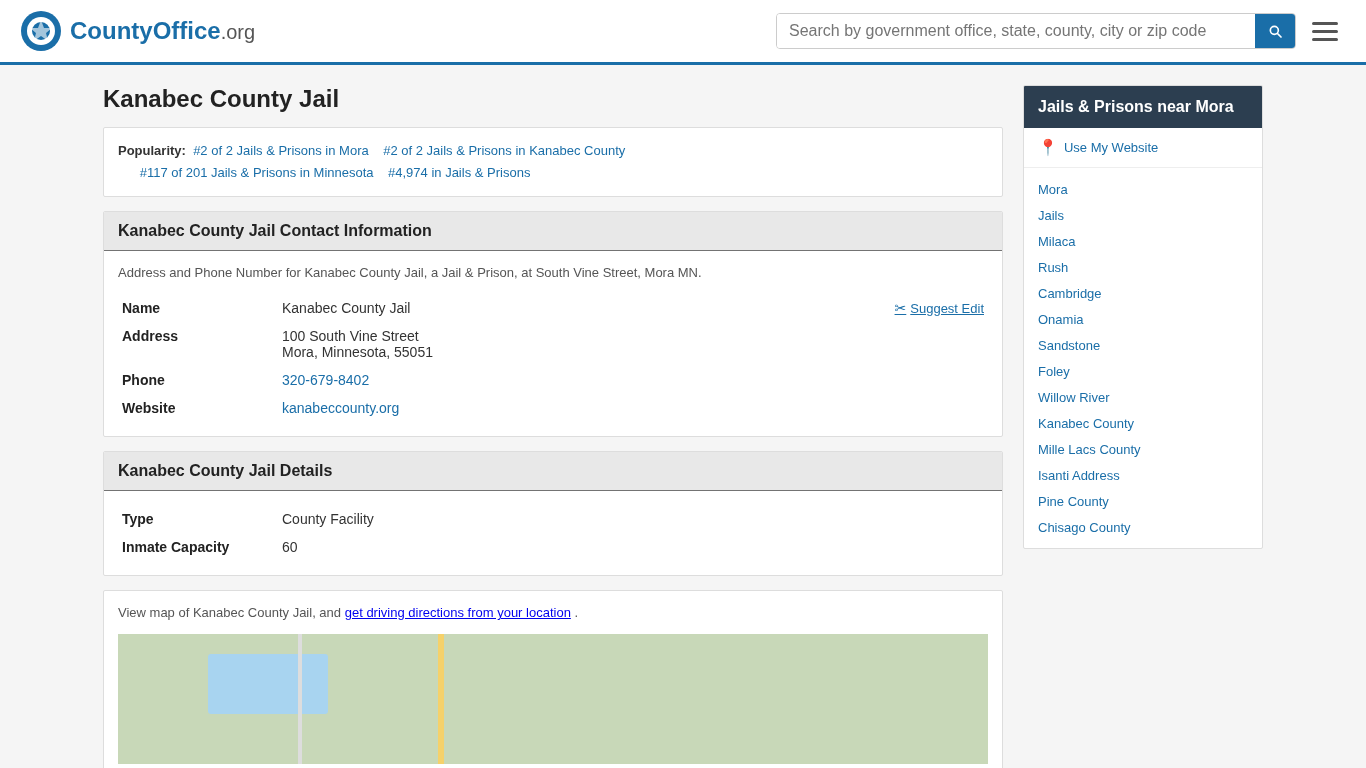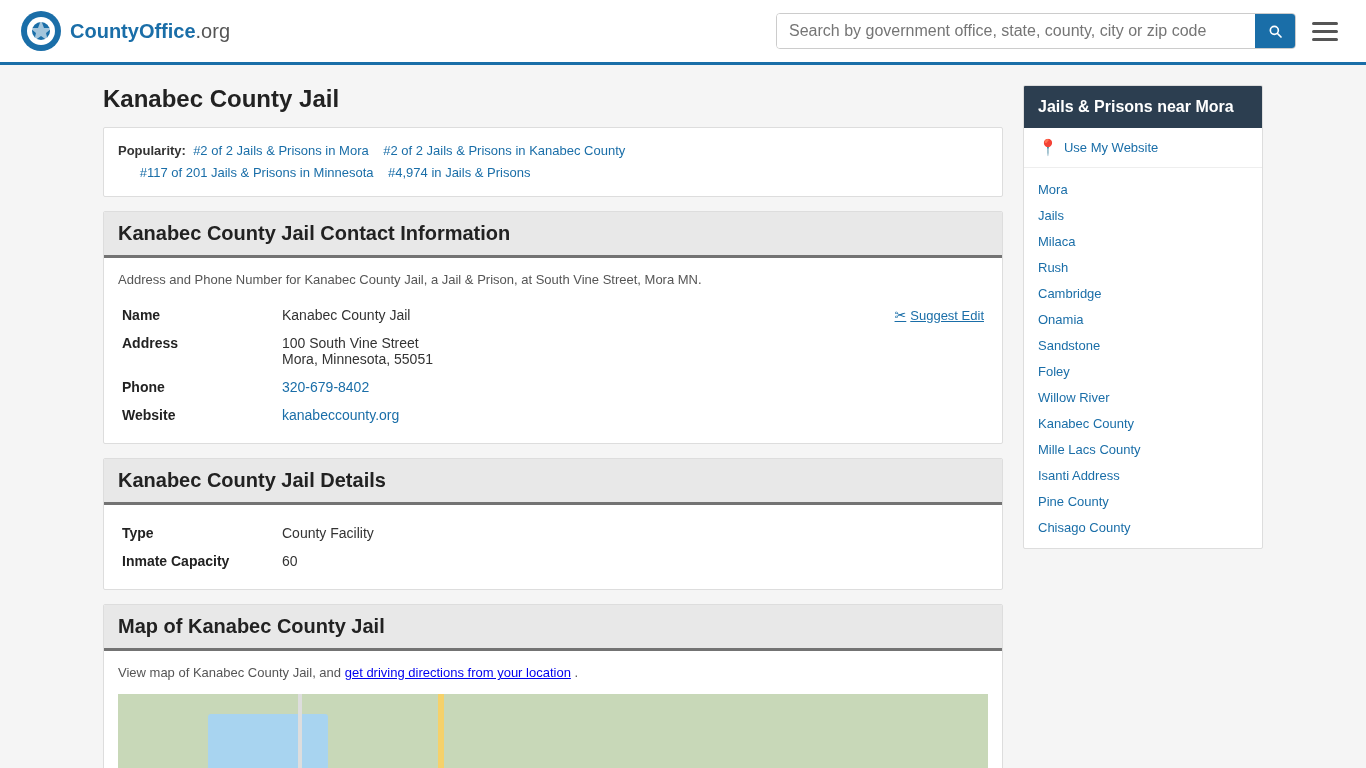--- a/index.html
+++ b/index.html
@@ -124,24 +124,24 @@
     .section-block {
       background: #fff;
       border: 1px solid #ddd;
       border-radius: 2px;
       margin-bottom: 14px;
       overflow: hidden;
     }
     .section-header {
       background: #e8e8e8;
       padding: 10px 14px;
-      font-size: 20px;
+      font-size: 16px;
       font-weight: bold;
       color: #222;
-      border-bottom: 3px solid #737373;
+      border-bottom: 1px solid #737373;
     }
     .section-body {
       padding: 14px;
     }
     .section-desc {
       font-size: 13px;
       color: #555;
       margin-bottom: 14px;
     }
 
@@ -243,21 +243,21 @@
 <div id="header">
   <div id="logo-area">
 
     <svg id="logo-icon" viewBox="0 0 42 42" xmlns="http://www.w3.org/2000/svg">
       <circle cx="21" cy="21" r="20" fill="#1a6ea8"></circle>
       <circle cx="21" cy="21" r="14" fill="white"></circle>
       <circle cx="21" cy="21" r="9" fill="#1a6ea8"></circle>
       <polygon points="21,10 24,18 32,18 26,23 28,31 21,26 14,31 16,23 10,18 18,18" fill="white" opacity="0.6"></polygon>
     </svg>
     <div>
-      <span style="font-size:20px;font-weight:bold;color:#1a6ea8;">CountyOffice</span><span style="font-size:20px;color:#555;">.org</span>
+      <span style="font-size:24px;font-weight:bold;color:#1a6ea8;">CountyOffice</span><span style="font-size:20px;color:#555;">.org</span>
     </div>
   </div>
   <div id="search-area">
     <div id="search-input-wrap">
       <input type="text" placeholder="Search by government office, state, county, city or zip code" style="">
       <button id="search-btn">
         <svg viewBox="0 0 24 24">
             <path d="M21 21l-4.35-4.35M17 11A6 6 0 1 1 5 11a6 6 0 0 1 12 0z" stroke="white" stroke-width="2.5" fill="none" stroke-linecap="round"></path>
           </svg>
       </button>
@@ -341,21 +341,20 @@
           <tr>
             <td>Inmate Capacity</td>
             <td>60</td>
           </tr>
         </tbody>
           </table>
       </div>
     </div>
 
     <div class="section-block">
-      <div class="section-header">Map of Kanabec County Jail</div>
       <div class="section-body">
         <p class="section-desc">
           <span>View map of Kanabec County Jail, and</span>
           <a href="#">get driving directions from your location</a>
           <span>.</span>
         </p>
 
         <div id="map-placeholder" style="position:relative; width:100%; height:130px; background:#c8d8b8; overflow:hidden;">
 
           <div class="map-blue-area" style="left:90px;top:20px;width:120px;height:60px;"></div>

